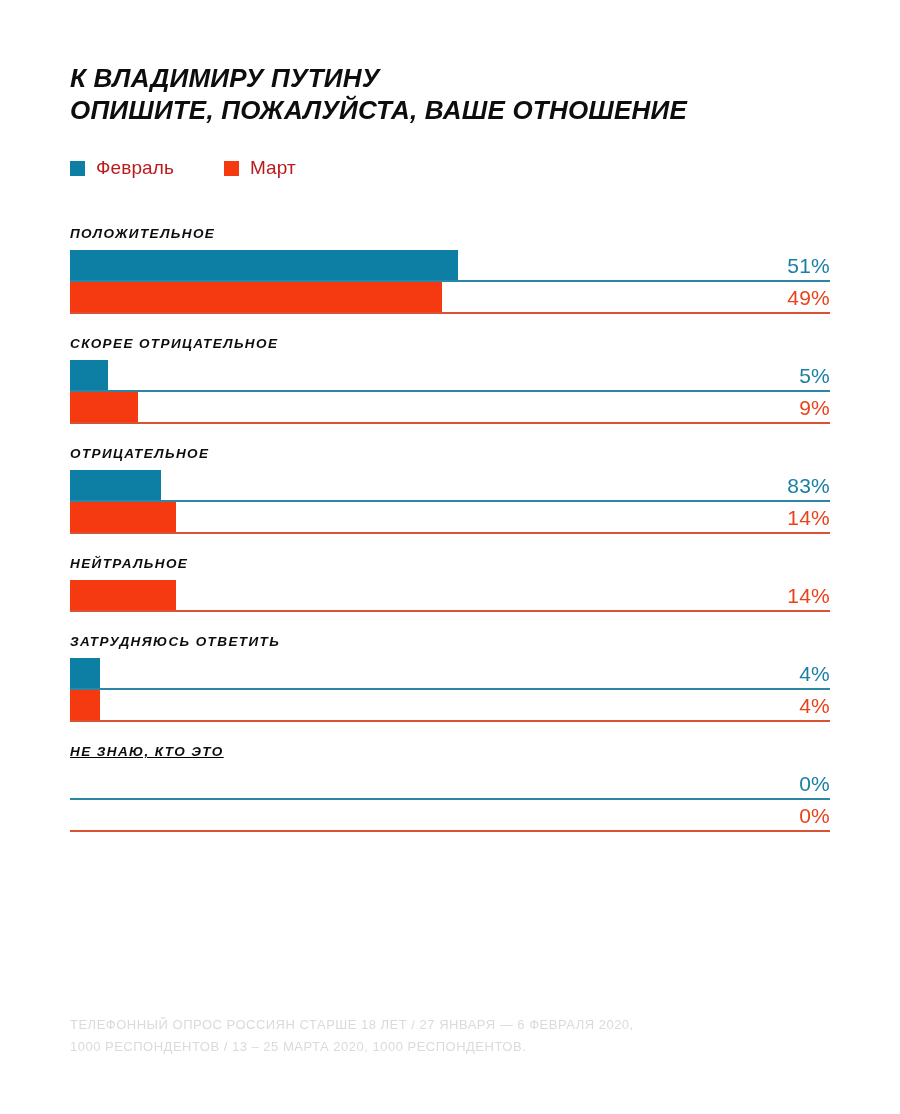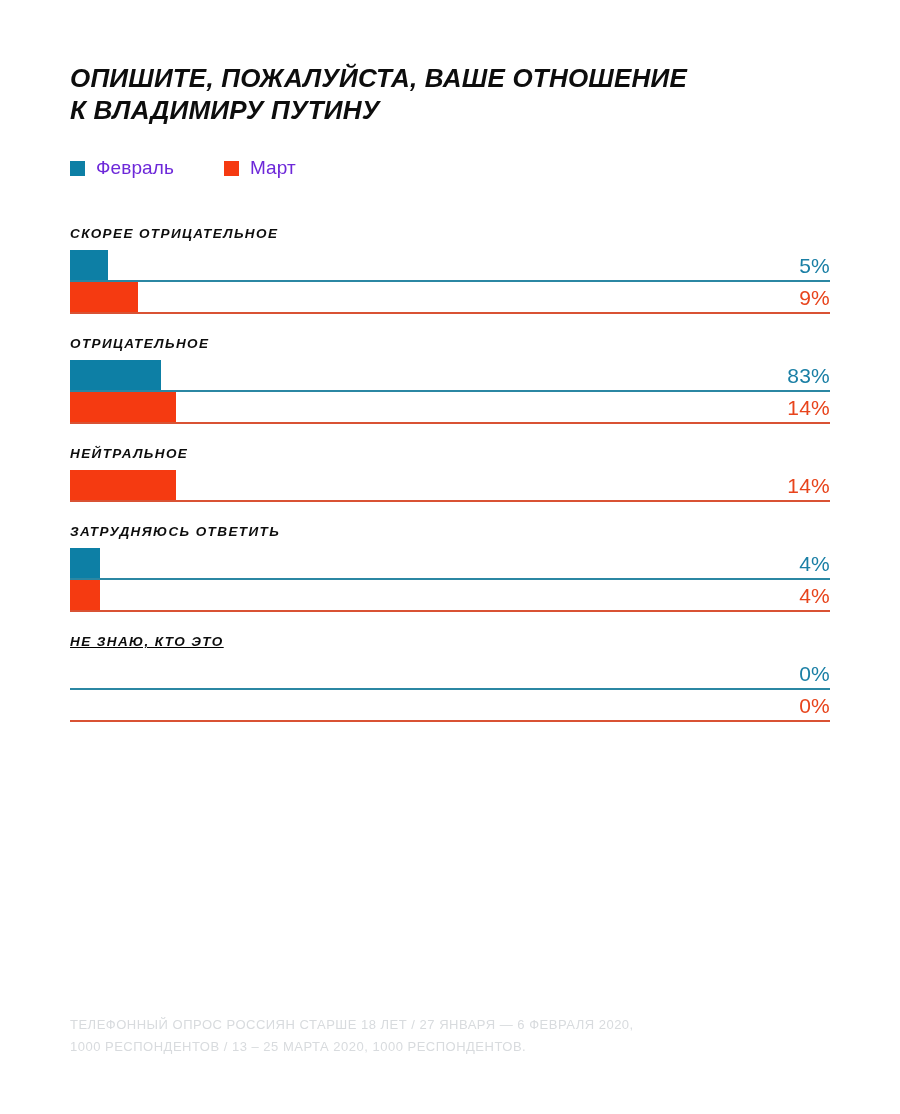--- a/index.html
+++ b/index.html
@@ -54,21 +54,21 @@
   .legend-swatch {
     width: 15px;
     height: 15px;
     margin-right: 11px;
     display: inline-block;
   }
   .legend-swatch.feb { background: #0d7fa5; }
   .legend-swatch.mar { background: #f53a11; }
   .legend-label {
     font-size: 19px;
-    color: #6d28d9;
+    color: #b91c1c;
     font-weight: normal;
     letter-spacing: 0.1px;
   }
 
   
   .chart-body {
     margin-top: 47px;
   }
 
   .group { margin-bottom: 22px; }
@@ -141,37 +141,54 @@
     text-transform: uppercase;
   }
   .footnote .footnote-line { display: block; }
 </style>
 </head>
 <body>
 
 <div class="page">
 
   <h1 class="chart-title">
+    <span class="title-line">К ВЛАДИМИРУ ПУТИНУ</span>
     <span class="title-line">ОПИШИТЕ, ПОЖАЛУЙСТА, ВАШЕ ОТНОШЕНИЕ</span>
-    <span class="title-line">К ВЛАДИМИРУ ПУТИНУ</span>
   </h1>
 
   <div class="legend">
     <div class="legend-item">
       <span class="legend-swatch feb"></span>
       <span class="legend-label">Февраль</span>
     </div>
     <div class="legend-item">
       <span class="legend-swatch mar"></span>
       <span class="legend-label">Март</span>
     </div>
   </div>
 
   <div class="chart-body">
 
+    <div class="group">
+      <div class="group-label">ПОЛОЖИТЕЛЬНОЕ</div>
+      <div class="bar-row feb">
+        <div class="bar-track">
+          <div class="bar-fill" style="width: 387.6px;"></div>
+          <div class="bar-baseline"></div>
+        </div>
+        <div class="bar-value">51%</div>
+      </div>
+      <div class="bar-row mar">
+        <div class="bar-track">
+          <div class="bar-fill" style="width: 372.4px;"></div>
+          <div class="bar-baseline"></div>
+        </div>
+        <div class="bar-value">49%</div>
+      </div>
+    </div>
 
 
     <div class="group">
       <div class="group-label">СКОРЕЕ ОТРИЦАТЕЛЬНОЕ</div>
       <div class="bar-row feb">
         <div class="bar-track">
           <div class="bar-fill" style="width: 38px;"></div>
           <div class="bar-baseline"></div>
         </div>
         <div class="bar-value">5%</div>

